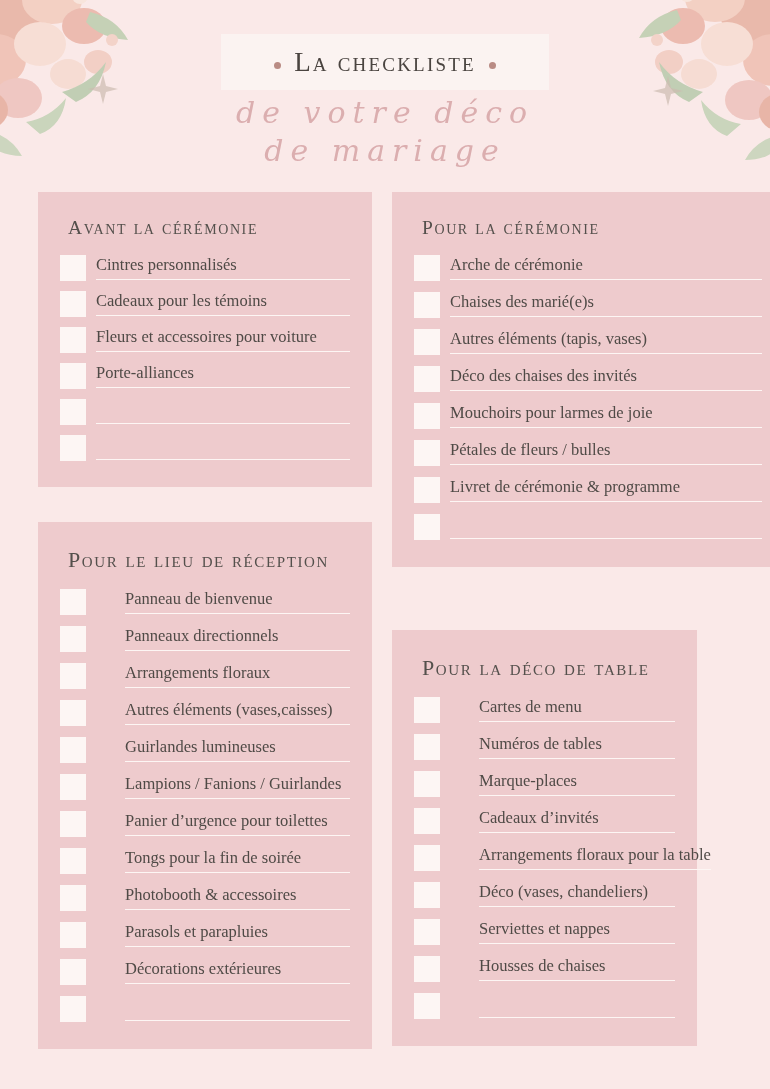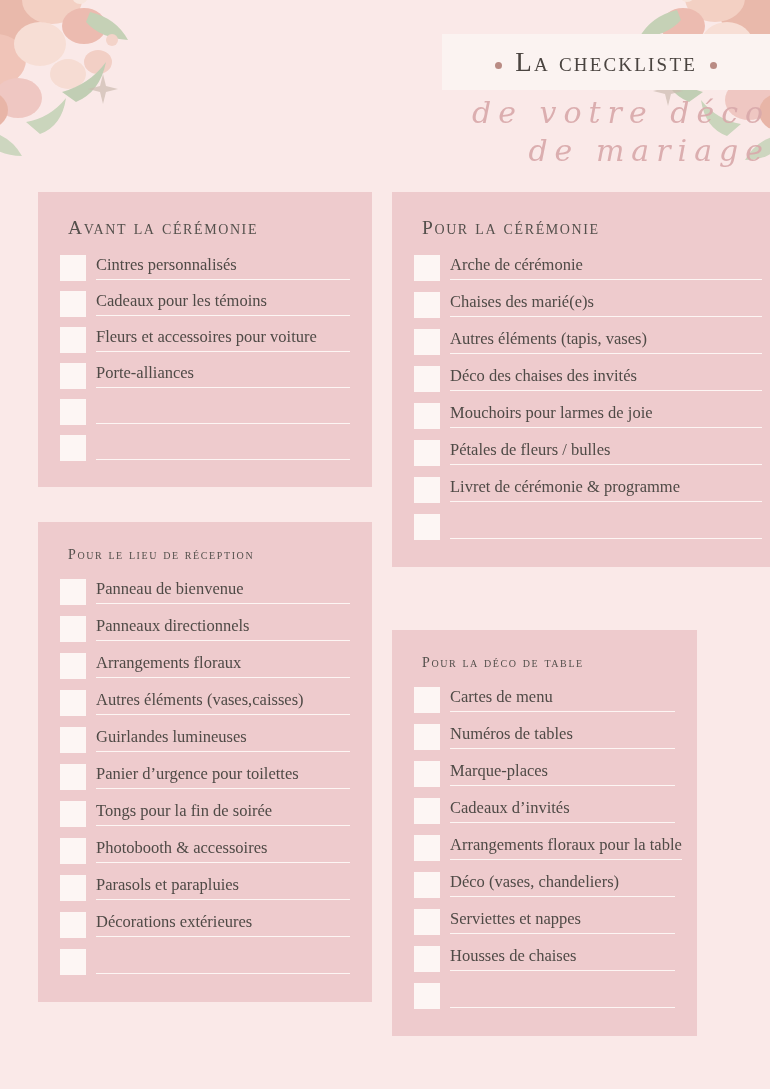--- a/index.html
+++ b/index.html
@@ -12,21 +12,21 @@
     font-family: "Liberation Serif", serif;
     overflow: hidden;
   }
 
   
   .floral { position: absolute; pointer-events: none; }
   .floral-tl { top: -18px; left: -20px; width: 210px; height: 185px; }
   .floral-tr { top: -22px; right: -18px; width: 215px; height: 195px; }
 
   
-  .header { position: absolute; top: 34px; left: 0; width: 770px; text-align: right; }
+  .header { position: absolute; top: 34px; left: 0; width: 770px; text-align: center; }
   .title-band {
     display: inline-block;
     background: #fbf3f1;
     padding: 13px 40px 12px 40px;
     min-width: 272px;
   }
   .title-text {
     font-family: "Liberation Serif", serif;
     font-variant: small-caps;
     letter-spacing: 2.2px;
@@ -59,21 +59,21 @@
     padding: 22px 22px 16px 22px;
     font-family: Liberation Serif, serif;
   }
   .panel-title {
     font-variant: small-caps;
     font-size: 19.5px;
     letter-spacing: 1.6px;
     color: #54504c;
     margin: 3px 0 16px 8px;
   }
-  .panel-title.lg { font-size: 14px; }
+  .panel-title.lg { font-size: 22px; }
 
   .row { display: flex; align-items: flex-start; margin-bottom: 10px; }
   .box {
     width: 26px; height: 26px;
     background: #fdf6f4;
     flex: 0 0 26px;
     margin-right: 10px;
   }
   .line {
     flex: 1 1 auto;
@@ -85,21 +85,21 @@
     overflow: visible;
     line-height: 1.25;
   }
 
   
   #p-avant  { left: 38px;  top: 192px;  width: 334px; }
   #p-pour   { left: 392px; top: 192px;  width: 392px; }
   #p-lieu   { left: 38px;  top: 522px;  width: 334px; }
   #p-table  { left: 392px; top: 630px;  width: 305px; }
 
-  #p-lieu .row, #p-table .row { margin-bottom: 11px; }
+  #p-lieu .row, #p-table .row { margin-bottom: 11px; gap: 29px; }
   #p-pour .row { margin-bottom: 11px; }
 </style>
 </head>
 <body>
 
 <svg class="floral floral-tl" viewBox="0 0 210 185">
   <g opacity="0.95">
     <ellipse cx="30" cy="30" rx="40" ry="34" fill="#e9b7a8"></ellipse>
     <ellipse cx="72" cy="18" rx="30" ry="24" fill="#f3cfc2"></ellipse>
     <ellipse cx="16" cy="78" rx="30" ry="26" fill="#f0c3b6"></ellipse>
@@ -231,20 +231,24 @@
   <div class="row">
       <span class="box"></span>
       <span class="line">Autres éléments (vases,caisses)</span>
     </div>
   <div class="row">
       <span class="box"></span>
       <span class="line">Guirlandes lumineuses</span>
     </div>
   <div class="row">
       <span class="box"></span>
+      <span class="line">Lampions / Fanions / Guirlandes</span>
+    </div>
+  <div class="row">
+      <span class="box"></span>
       <span class="line">Panier d’urgence pour toilettes</span>
     </div>
   <div class="row">
       <span class="box"></span>
       <span class="line">Tongs pour la fin de soirée</span>
     </div>
   <div class="row">
       <span class="box"></span>
       <span class="line">Photobooth &amp; accessoires</span>
     </div>

